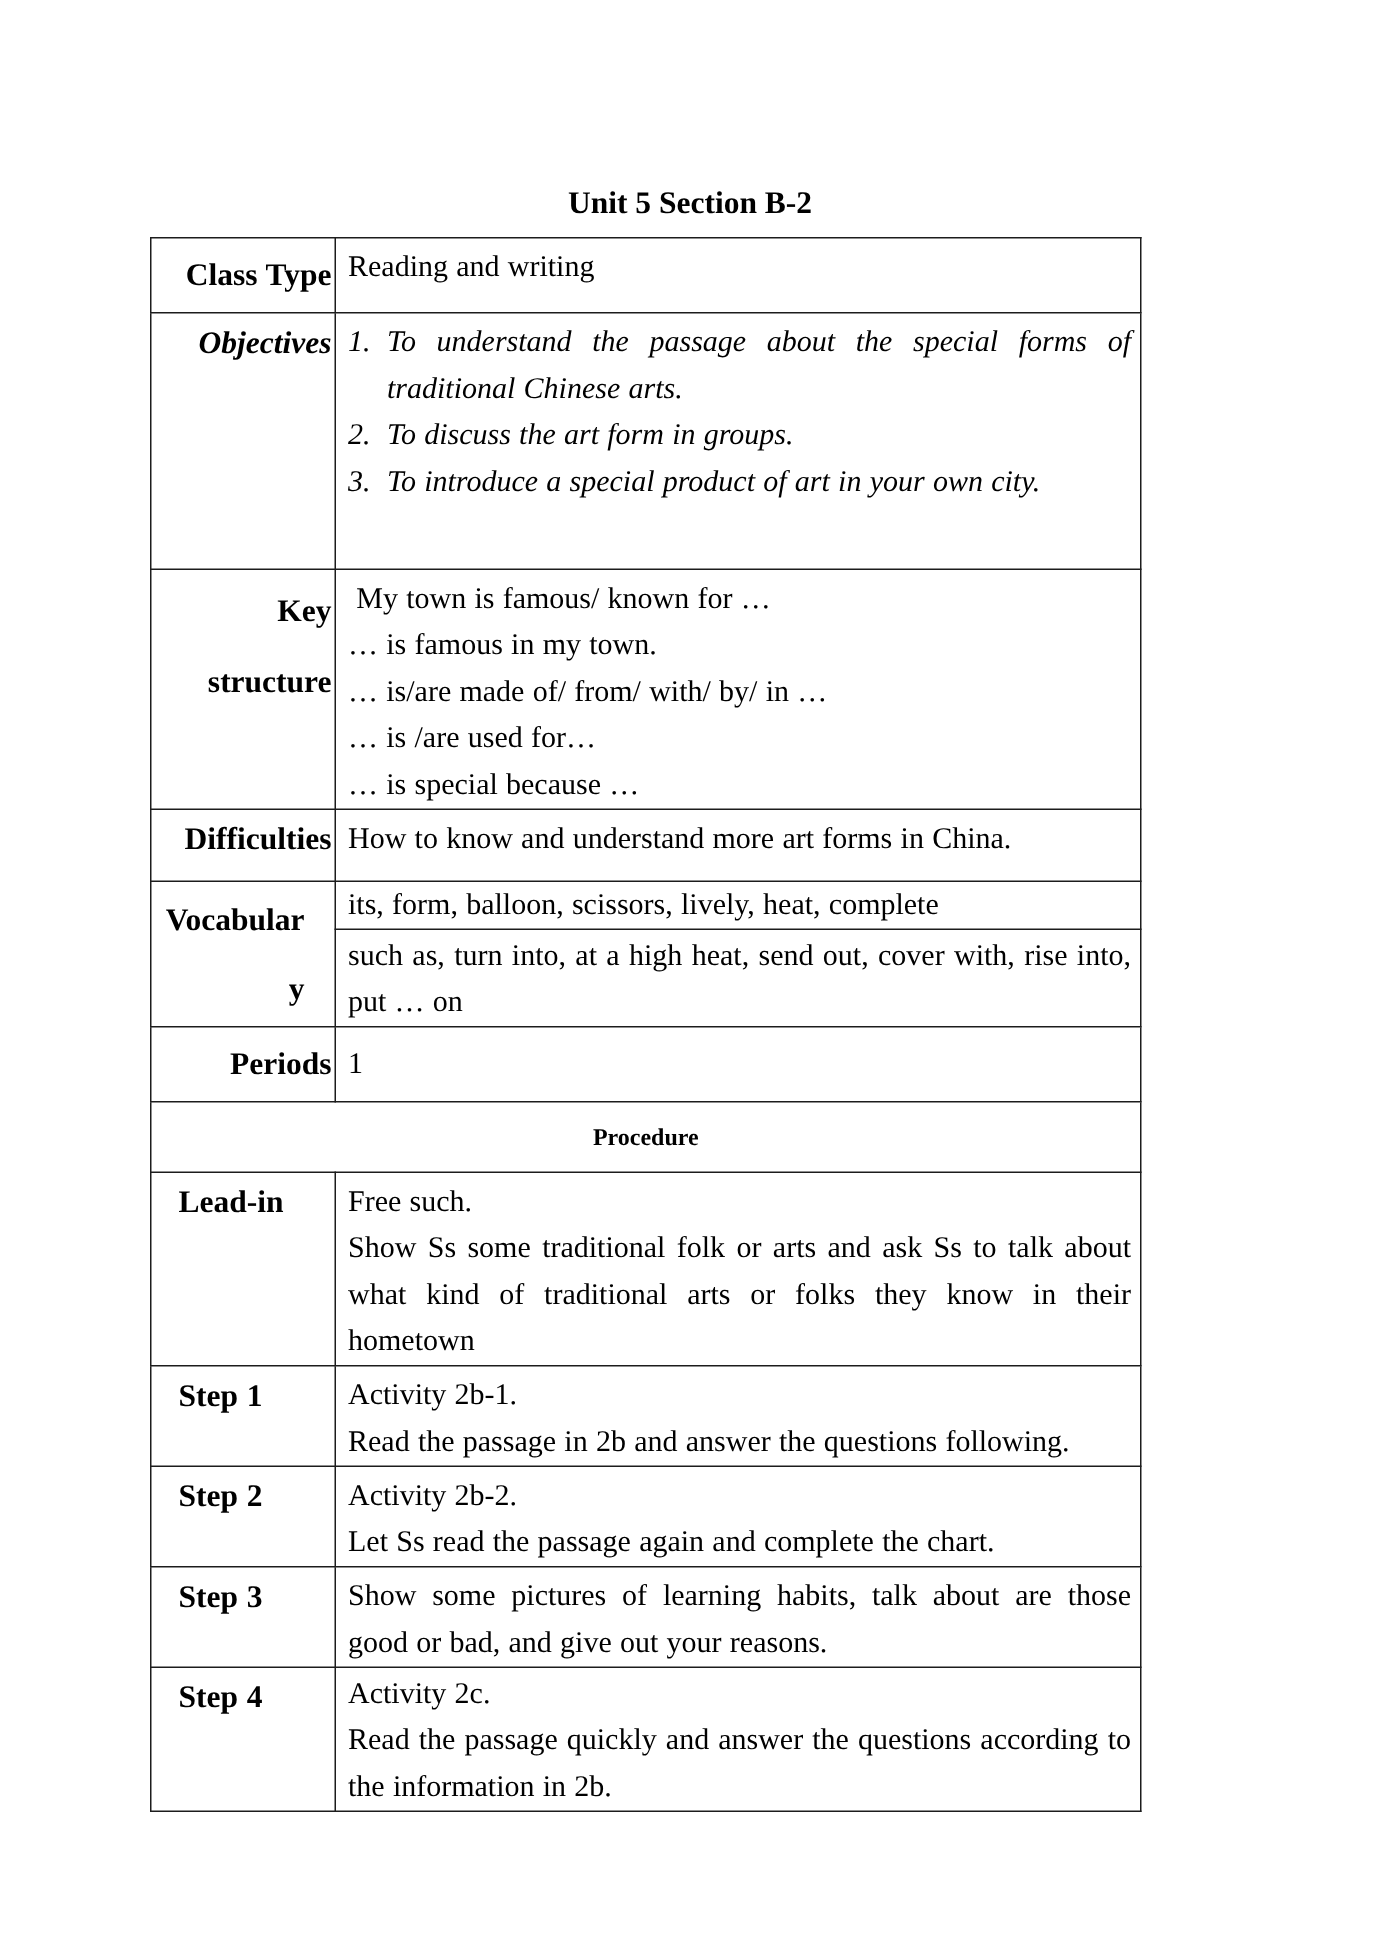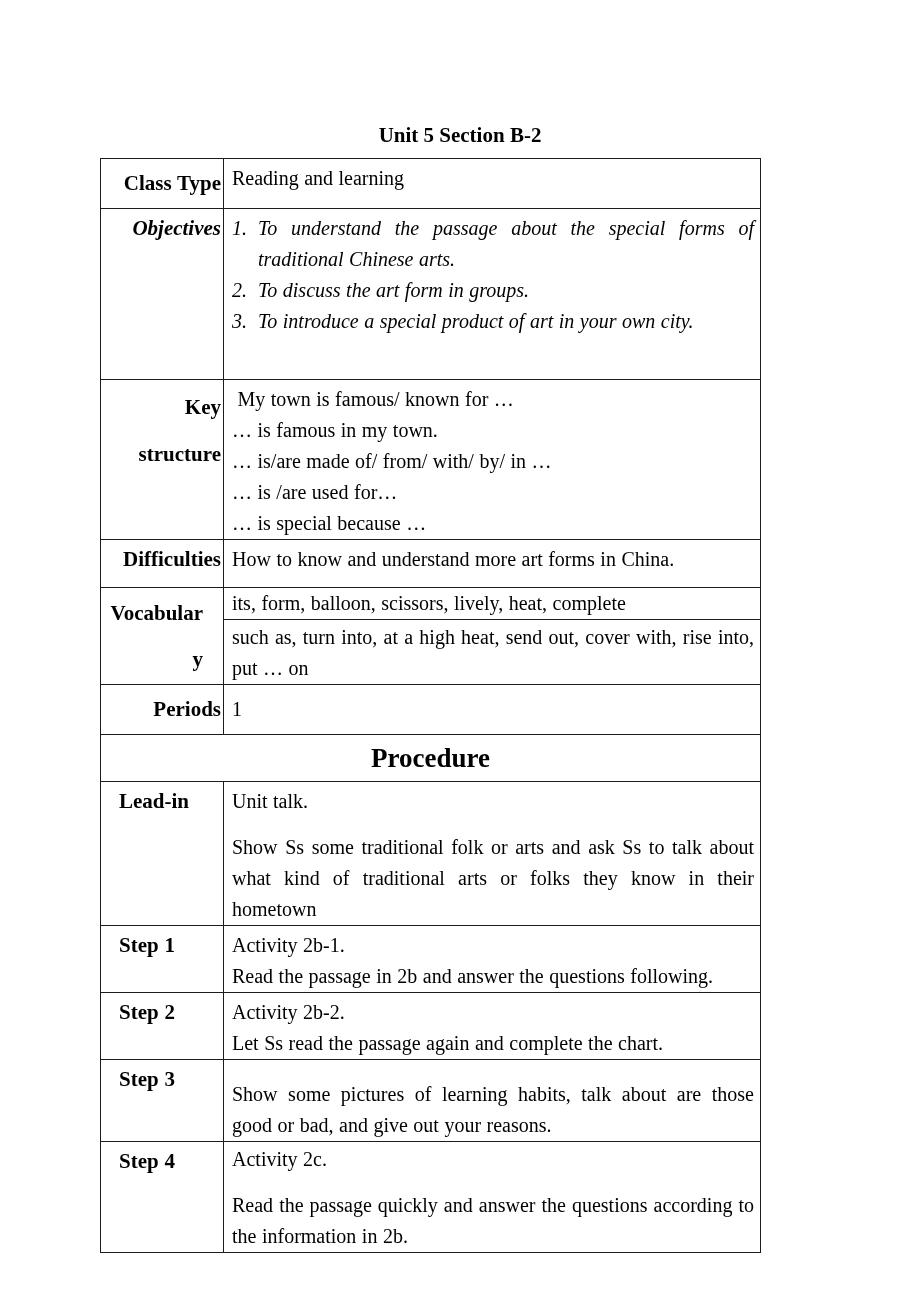--- a/index.html
+++ b/index.html
@@ -52,26 +52,26 @@
     line-height: 46px;
     padding: 2px 20px 0 6px;
     text-align: right;
     word-break: break-all;
   }
   td.vocab-r1 { padding-top: 0; }
   td.vocab-r2 { padding-top: 2px; }
   td.step4-cell { padding-top: 2px; }
   td.procedure {
     font-weight: bold;
-    font-size: 27px;
+    font-size: 16px;
     text-align: center;
     vertical-align: middle;
     padding: 0;
   }
-  .just { text-align: justify; margin-top: 15px; }
+  .just { text-align: justify; }
   .obj { display: flex; }
   .obj .num { flex: none; width: 26px; }
   .obj .txt { flex: 1 1 auto; text-align: justify; }
   .ks-line { white-space: pre-wrap; }
   
   tr.r1  { height: 50px;  }
   tr.r2  { height: 171px; font-style: italic; }
   tr.r3  { height: 157px; }
   tr.r4  { height: 48px;  }
   tr.r5  { height: 31px;  }
@@ -91,21 +91,21 @@
 
 <table class="plan">
   <colgroup>
       <col class="c1">
       <col class="c2">
     </colgroup>
 
   <tbody>
       <tr class="r1">
     <td class="label vmid">Class Type</td>
-    <td>Reading and learning</td>
+    <td>Reading and writing</td>
   </tr>
 
   <tr class="r2">
     <td class="label">Objectives</td>
     <td>
       <div class="obj">
         <span class="num">1.</span>
         <div class="txt">To understand the passage about the special forms of traditional Chinese arts.</div>
       </div>
       <div class="obj">
@@ -148,21 +148,21 @@
     <td class="vmid">1</td>
   </tr>
 
   <tr class="r8">
     <td class="procedure" colspan="2">Procedure</td>
   </tr>
 
   <tr class="r9">
     <td class="label label-left">Lead-in</td>
     <td>
-      <div>Unit talk.</div>
+      <div>Free such.</div>
       <div class="just">Show Ss some traditional folk or arts and ask Ss to talk about what kind of traditional arts or folks they know in their hometown</div>
     </td>
   </tr>
 
   <tr class="r10">
     <td class="label label-left">Step 1</td>
     <td>
       <div>Activity 2b-1.</div>
       <div>Read the passage in 2b and answer the questions following.</div>
     </td>

